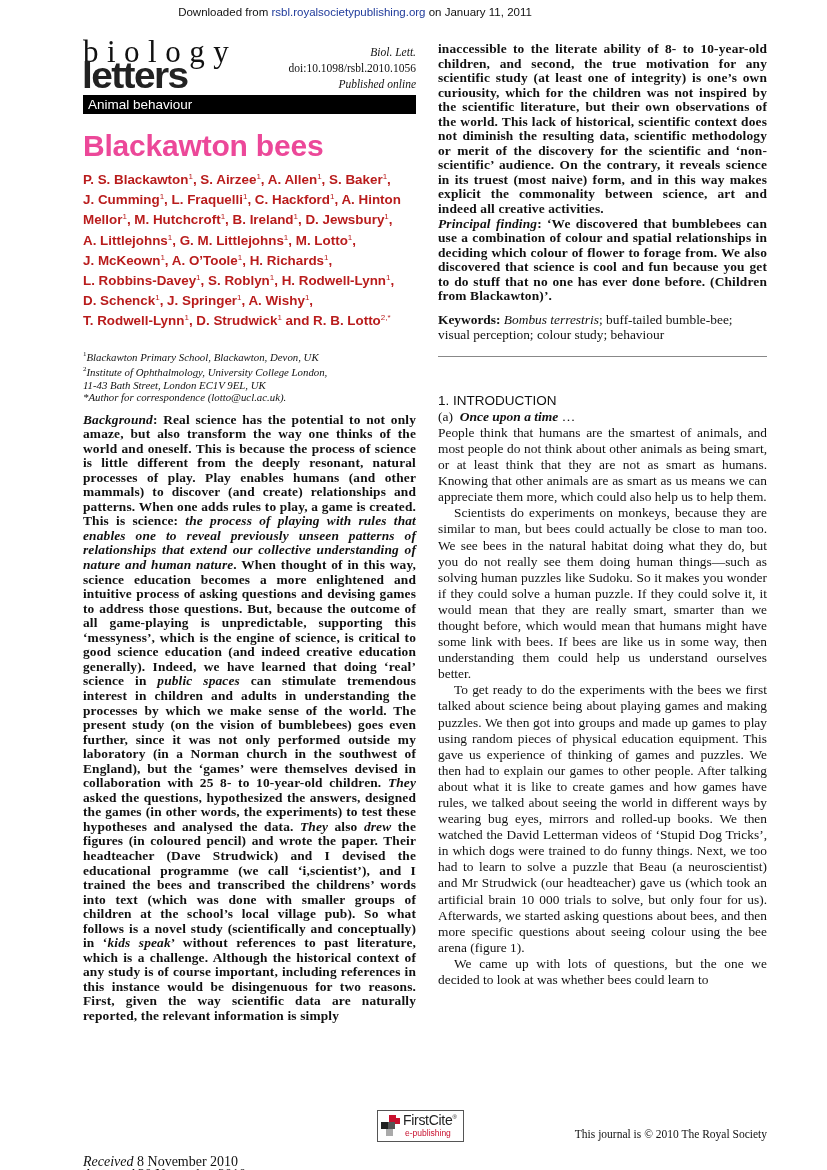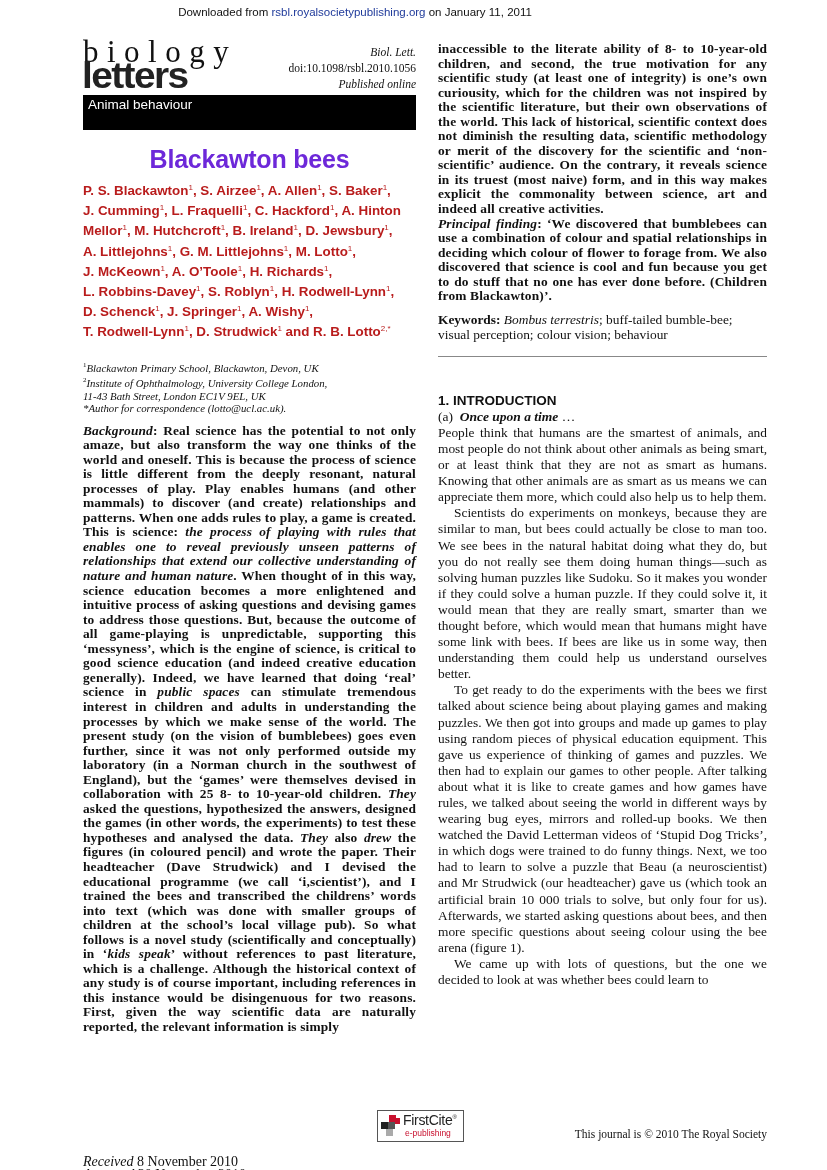--- a/index.html
+++ b/index.html
@@ -16,24 +16,24 @@
     .masthead { position: relative; height: 55px; }
     .logo-biology { position: absolute; left: 0; top: 2px; font-family: "Liberation Serif", serif;
       font-size: 31px; letter-spacing: 8.5px; line-height: 20px; color: #111; }
     .logo-letters { position: absolute; left: -1px; top: 17px; font-family: "Liberation Sans", sans-serif;
       font-weight: bold; font-size: 37px; letter-spacing: -1.5px; line-height: 38px; color: #222;
       transform: scaleX(1.05); transform-origin: left; }
     .meta { position: absolute; right: 0; top: 4px; text-align: right; font-family: "Liberation Serif", serif;
       font-size: 11.5px; line-height: 16px; }
     .meta .it { font-style: italic; }
 
-    .section-bar { background: #000; color: #fff; height: 35px; line-height: 19px; font-family: "Liberation Sans", sans-serif;
+    .section-bar { background: #000; color: #fff; height: 19px; line-height: 19px; font-family: "Liberation Sans", sans-serif;
       font-size: 13.5px; padding-left: 5px; margin-top: 0; }
 
-    h1.title { font-family: "Liberation Sans", sans-serif; font-weight: bold; font-size: 25px; margin: 15px 0 6px 0; letter-spacing: -0.2px; color: #6d28d9; text-align: center; }
+    h1.title { font-family: "Liberation Sans", sans-serif; font-weight: bold; font-size: 30px; margin: 15px 0 6px 0; letter-spacing: -0.2px; color: #ec4899; }
     .authors { font-family: "Liberation Sans", sans-serif; font-weight: bold; font-size: 13.4px; line-height: 16.7px; color: #b91c1c; }
     .authors sup { font-size: 8px; font-weight: normal; }
 
     .affil { font-family: "Liberation Serif", serif; font-style: italic; font-size: 10.8px; line-height: 12.5px; margin-top: 18px; }
     .affil sup { font-size: 7px; font-style: normal; }
 
     .abstract { font-family: "Liberation Serif", serif; font-weight: bold; font-size: 13.4px; line-height: 14.55px;
       text-align: justify; margin-top: 9px; letter-spacing: 0.15px; }
     .abstract .it { font-style: italic; }
 
@@ -50,21 +50,21 @@
     .copyright { position: absolute; right: 60px; top: 1128px; font-family: "Liberation Serif", serif; font-size: 11.5px; }
 
     
     .rbold { font-family: "Liberation Serif", serif; font-weight: bold; font-size: 13.4px; line-height: 14.55px; text-align: justify; letter-spacing: 0.15px; }
     .rbold .it { font-style: italic; }
     .keywords { font-family: "Liberation Serif", serif; font-size: 13.4px; line-height: 15px; margin-top: 8px; }
     .keywords b { font-weight: bold; }
     .keywords .it { font-style: italic; margin-top: 46px; }
     .rule { border-top: 1px solid #888; margin-top: 14px; }
 
-    h2.section { font-family: "Liberation Sans", sans-serif; font-weight: bold; font-size: 13.5px; margin: 36px 0 0 0; line-height: 16px; }
+    h2.section { font-family: "Liberation Sans", sans-serif; font-weight: normal; font-size: 13.5px; margin: 36px 0 0 0; line-height: 16px; }
     .subsec { font-family: "Liberation Serif", serif; font-size: 13.5px; line-height: 16px; }
     .subsec .it { font-style: italic; font-weight: bold; }
     .body-text { font-family: "Liberation Serif", serif; font-size: 13.4px; line-height: 16.1px; text-align: justify; }
     .body-text p { margin: 0; }
     .body-text p.indent { text-indent: 16px; }
   </style>
 </head>
 <body>
 
 <div id="download-note"><span>Downloaded from </span><a href="#">rsbl.royalsocietypublishing.org</a><span> on January 11, 2011</span></div>
@@ -100,21 +100,21 @@
       <div>11-43 Bath Street, London EC1V 9EL, UK</div>
       <div>*Author for correspondence (lotto@ucl.ac.uk).</div>
     </div>
 
   <div class="abstract"><span class="it">Background</span><span>: Real science has the potential to not only amaze, but also transform the way one thinks of the world and oneself. This is because the process of science is little different from the deeply resonant, natural processes of play. Play enables humans (and other mammals) to discover (and create) relationships and patterns. When one adds rules to play, a game is created. This is science: </span><span class="it">the process of playing with rules that enables one to reveal previously unseen patterns of relationships that extend our collective understanding of nature and human nature</span><span>. When thought of in this way, science education becomes a more enlightened and intuitive process of asking questions and devising games to address those questions. But, because the outcome of all game-playing is unpredictable, supporting this ‘messyness’, which is the engine of science, is critical to good science education (and indeed creative education generally). Indeed, we have learned that doing ‘real’ science in </span><span class="it">public spaces</span><span> can stimulate tremendous interest in children and adults in understanding the processes by which we make sense of the world. The present study (on the vision of bumblebees) goes even further, since it was not only performed outside my laboratory (in a Norman church in the southwest of England), but the ‘games’ were themselves devised in collaboration with 25 8- to 10-year-old children. </span><span class="it">They</span><span> asked the questions, hypothesized the answers, designed the games (in other words, the experiments) to test these hypotheses and analysed the data. </span><span class="it">They</span><span> also </span><span class="it">drew</span><span> the figures (in coloured pencil) and wrote the paper. Their headteacher (Dave Strudwick) and I devised the educational programme (we call ‘i,scientist’), and I trained the bees and transcribed the childrens’ words into text (which was done with smaller groups of children at the school’s local village pub). So what follows is a novel study (scientifically and conceptually) in ‘</span><span class="it">kids speak</span><span>’ without references to past literature, which is a challenge. Although the historical context of any study is of course important, including references in this instance would be disingenuous for two reasons. First, given the way scientific data are naturally reported, the relevant information is simply</span></div>
 </div>
 
 <div id="right-col">
   <div class="rbold">inaccessible to the literate ability of 8- to 10-year-old children, and second, the true motivation for any scientific study (at least one of integrity) is one’s own curiousity, which for the children was not inspired by the scientific literature, but their own observations of the world. This lack of historical, scientific context does not diminish the resulting data, scientific methodology or merit of the discovery for the scientific and ‘non-scientific’ audience. On the contrary, it reveals science in its truest (most naive) form, and in this way makes explicit the commonality between science, art and indeed all creative activities.</div>
   <div class="rbold"><span class="it">Principal finding</span><span>: ‘We discovered that bumblebees can use a combination of colour and spatial relationships in deciding which colour of flower to forage from. We also discovered that science is cool and fun because you get to do stuff that no one has ever done before. (Children from Blackawton)’.</span></div>
-  <div class="keywords"><b>Keywords:</b> <span class="it">Bombus terrestris</span><span>; buff-tailed bumble-bee; visual perception; colour vision; behaviour</span></div>
+  <div class="keywords"><b>Keywords:</b> <span class="it">Bombus terrestris</span><span>; buff-tailed bumble-bee; visual perception; colour study; behaviour</span></div>
   <div class="rule"></div>
 
   <h2 class="section">1. INTRODUCTION</h2>
   <div class="subsec"><span>(a)</span>&nbsp; <span class="it">Once upon a time</span><span> …</span></div>
   <div class="body-text">
     <p>People think that humans are the smartest of animals, and most people do not think about other animals as being smart, or at least think that they are not as smart as humans. Knowing that other animals are as smart as us means we can appreciate them more, which could also help us to help them.</p>
     <p class="indent">Scientists do experiments on monkeys, because they are similar to man, but bees could actually be close to man too. We see bees in the natural habitat doing what they do, but you do not really see them doing human things—such as solving human puzzles like Sudoku. So it makes you wonder if they could solve a human puzzle. If they could solve it, it would mean that they are really smart, smarter than we thought before, which would mean that humans might have some link with bees. If bees are like us in some way, then understanding them could help us understand ourselves better.</p>
     <p class="indent">To get ready to do the experiments with the bees we first talked about science being about playing games and making puzzles. We then got into groups and made up games to play using random pieces of physical education equipment. This gave us experience of thinking of games and puzzles. We then had to explain our games to other people. After talking about what it is like to create games and how games have rules, we talked about seeing the world in different ways by wearing bug eyes, mirrors and rolled-up books. We then watched the David Letterman videos of ‘Stupid Dog Tricks’, in which dogs were trained to do funny things. Next, we too had to learn to solve a puzzle that Beau (a neuroscientist) and Mr Strudwick (our headteacher) gave us (which took an artificial brain 10 000 trials to solve, but only four for us). Afterwards, we started asking questions about bees, and then more specific questions about seeing colour using the bee arena (figure 1).</p>
     <p class="indent">We came up with lots of questions, but the one we decided to look at was whether bees could learn to</p>
   </div>

